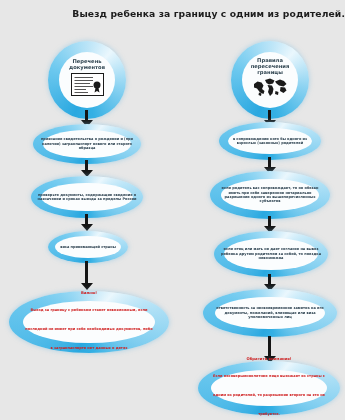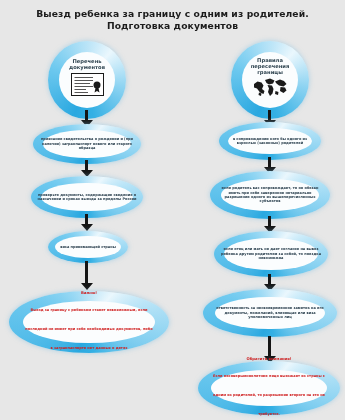--- a/index.html
+++ b/index.html
@@ -6,21 +6,21 @@
   body{
     width:345px;height:420px;
     background:#e7e7e7;
     font-family:"DejaVu Sans","Liberation Sans",sans-serif;
     overflow:hidden;position:relative;
   }
   #stage{position:absolute;inset:0;}
 
   .title{
     position:absolute;top:8px;left:0;width:345px;
-    text-align:center;color:#1c1c1c;
+    text-align:right;color:#1c1c1c;
     font-size:9.2px;line-height:11.5px;font-weight:600;
     letter-spacing:.1px;
   }
 
   
   .node{position:absolute;display:flex;align-items:center;justify-content:center;}
   .ring{
     position:absolute;inset:0;border-radius:50%;
     background:
       radial-gradient(closest-side,#ffffff 0%,#ffffff 57%,rgba(255,255,255,0) 58%),
@@ -53,21 +53,20 @@
   .doc-icon{width:33px;height:23px;display:block;}
   .map-icon{width:37px;height:20px;display:block;}
 </style>
 </head>
 <body>
 
 <div id="stage">
 
   <div class="title">
     <div>Выезд ребенка за границу с одним из родителей.</div>
-    <div>Подготовка документов</div>
   </div>
 
   <div class="node" style="left:48px;top:41px;width:78px;height:78px;">
     <div class="ring"></div>
     <div class="inner" style="margin-top:-2px;">
       <div class="ttl">Перечень</div>
       <div class="ttl">документов</div>
       <span style="display:inline-block;margin-top:3px;">
         <svg class="doc-icon" viewBox="0 0 66 46">
           <rect x="1" y="1" width="64" height="44" fill="#fff" stroke="#1a1a1a" stroke-width="2"></rect>

